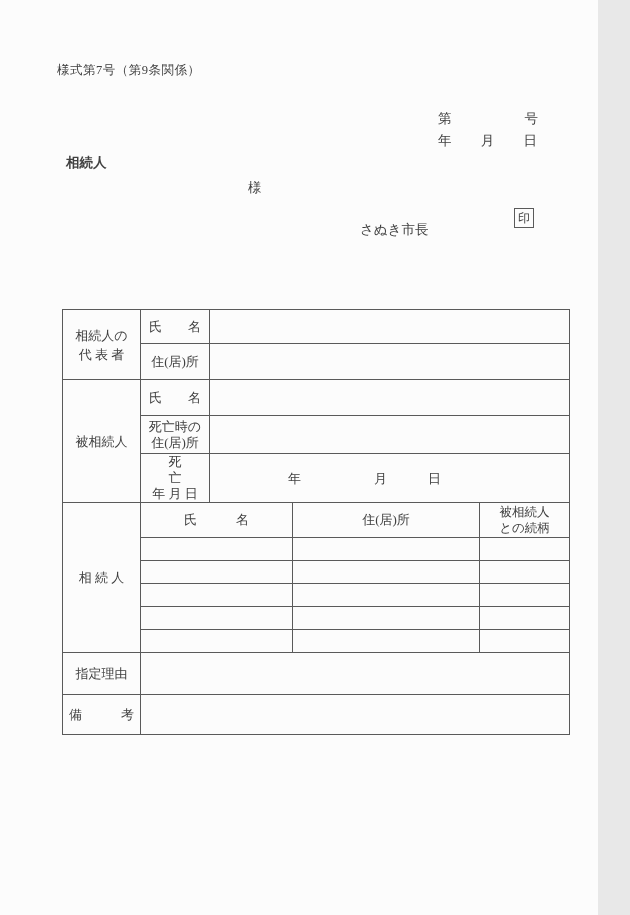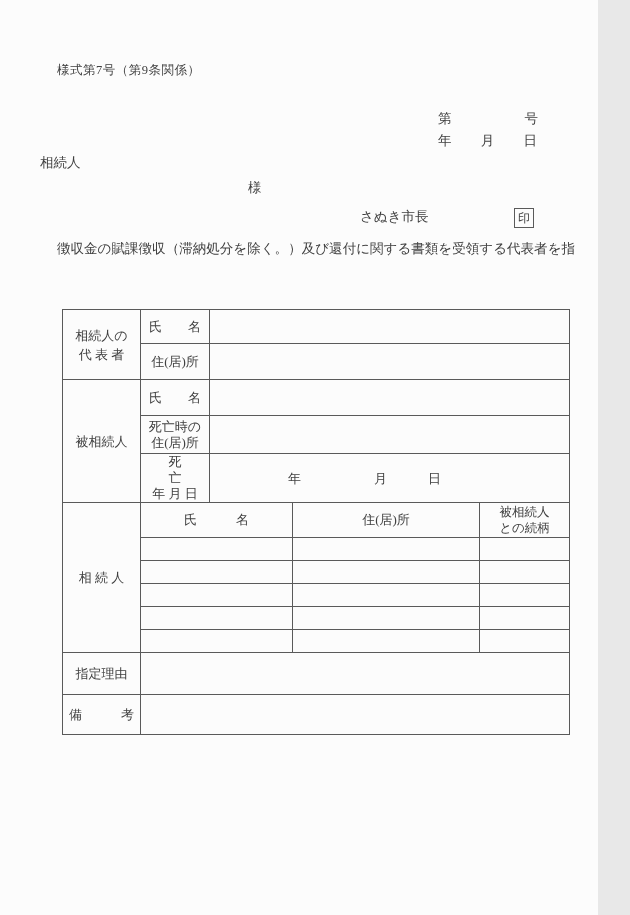--- a/index.html
+++ b/index.html
@@ -15,23 +15,23 @@
     color:var(--ink);
     font-family:"Liberation Serif","DejaVu Serif",serif;
     font-size:13.5px;
     overflow:hidden;
   }
   .abs{position:absolute;line-height:1;}
   .form-number{left:57px;top:64px;font-size:12.5px;letter-spacing:0.5px;}
   .doc-title{left:0;top:89px;width:620px;text-align:center;font-size:13.5px;letter-spacing:0.5px;}
   .doc-number{left:438px;top:112px;width:100px;display:flex;justify-content:space-between;}
   .date-line{left:438px;top:134px;width:99px;display:flex;justify-content:space-between;}
-  .addressee{left:40px;top:156px;}
+  .addressee{left:66px;top:156px;font-weight:bold;}
   .honorific{left:248px;top:181px;}
-  .issuer{left:360px;top:210px;}
+  .issuer{left:360px;top:223px;}
   .seal-box{
     left:514px;top:208px;width:18px;height:18px;
     border:1px solid var(--line);
     display:flex;align-items:center;justify-content:center;
     font-size:12px;
   }
   .body-text{left:57px;top:237px;width:518px;}
   .body-line{line-height:24px;font-size:13.5px;}
   .body-line.justify{text-align:justify;text-align-last:justify;}
   .body-line.first{text-indent:13.5px;}
@@ -80,21 +80,20 @@
 
   <div class="abs addressee">相続人</div>
 
   <div class="abs honorific">様</div>
 
   <div class="abs issuer">さぬき市長</div>
 
   <div class="abs seal-box">印</div>
 
   <div class="abs body-text">
-    <div class="body-line justify">徴収金の賦課徴収（滞納処分を除く。）及び還付に関する書類を受領する代表者を指</div>
   </div>
 
   <div class="abs form-table-wrap">
     <table class="form-table">
       <colgroup>
         <col style="width:78px">
           <col style="width:69px">
           <col style="width:83px">
         <col style="width:187px">
           <col style="width:90px">

